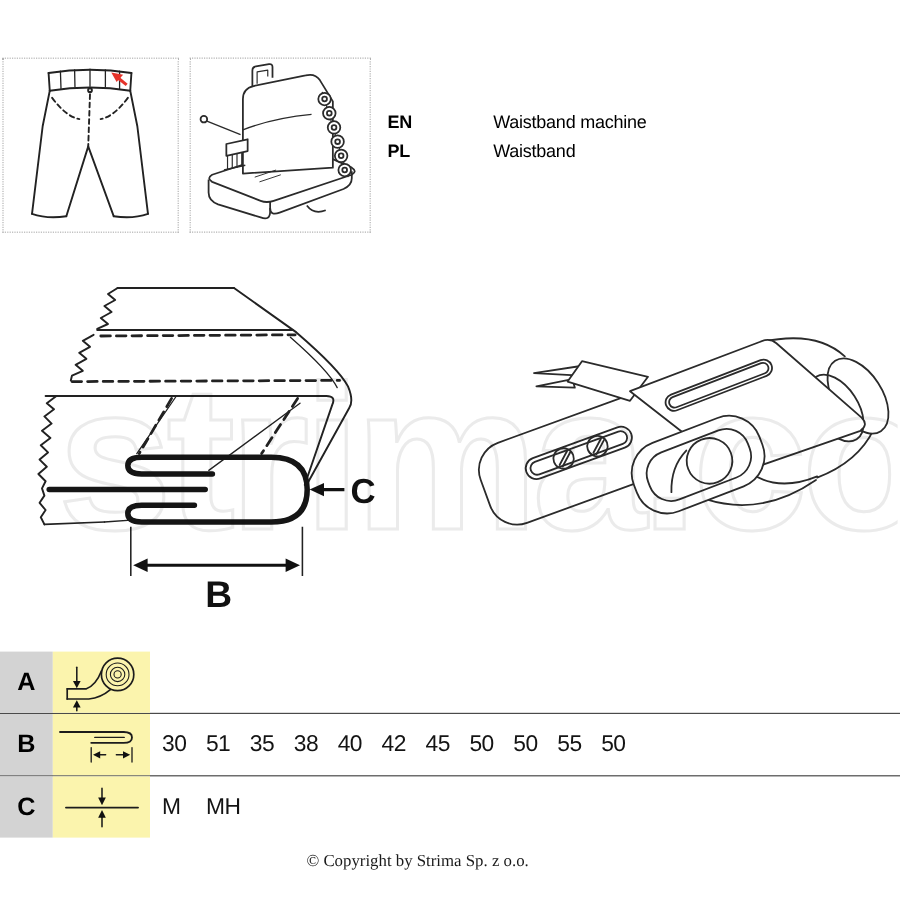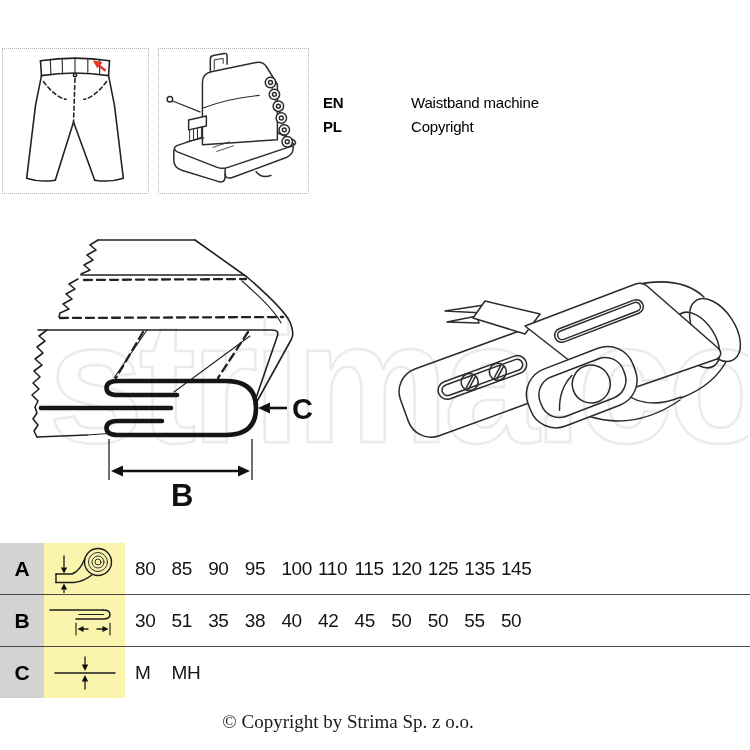--- a/index.html
+++ b/index.html
@@ -31,21 +31,21 @@
   .spec-table{position:absolute;left:0;top:543px;width:750px;z-index:2;}
   .spec-row{display:flex;height:51px;align-items:stretch;}
   .spec-row + .spec-row{border-top:1.5px solid #4a4a4a;}
   .key-cell{width:44px;flex:0 0 44px;background:#d3d3d3;display:flex;align-items:center;
             justify-content:center;font-weight:bold;font-size:21px;}
   .icon-cell{width:81px;flex:0 0 81px;background:#fbf4ad;display:flex;align-items:center;justify-content:center;}
   .vals{display:flex;align-items:center;margin-left:10px;font-size:19px;letter-spacing:-0.4px;color:#141414;}
   .val{width:36.6px;flex:0 0 36.6px;}
 
   .footer{position:absolute;left:0;top:711px;width:696px;text-align:center;
-          font-family:"Liberation Serif",serif;font-size:19px;color:#1a1a1a;}
+          font-family:"Liberation Serif",serif;font-size:14px;color:#1a1a1a;}
 
   svg{display:block;}
   .ln{fill:none;stroke:#222;stroke-width:1.6;stroke-linecap:round;stroke-linejoin:round;}
   .thin{stroke-width:1.1;}
   .dash{stroke-width:2.3;stroke-dasharray:8 5;}
   .thick{stroke-width:4.6;stroke:#151515;}
   .f{fill:#fff;stroke:#2b2b2b;stroke-width:1.5;stroke-linejoin:round;}
   .fn{fill:none;stroke:#2b2b2b;stroke-width:1.5;stroke-linejoin:round;stroke-linecap:round;}
   .dimtext{font-family:"Liberation Sans",sans-serif;font-weight:bold;fill:#111;}
 </style>
@@ -115,21 +115,21 @@
     </svg>
   </div>
 
   <div class="lang-block">
     <div class="lang-row">
       <span class="lang-code">EN</span>
       <span class="lang-text">Waistband machine</span>
     </div>
     <div class="lang-row">
       <span class="lang-code">PL</span>
-      <span class="lang-text">Copyright</span>
+      <span class="lang-text">Waistband</span>
     </div>
   </div>
 
   <svg class="fold-svg" width="310" height="290" viewBox="0 0 310 290">
     <g class="ln">
       <polyline points="73,18 65,23 71,28 62,33 68,38 59,43 65,48 56,52" fill="none"></polyline>
       <path d="M73,18 H170"></path>
       <path d="M170,18 L222,55 Q258,86 265,100 Q270,112 266,118 L230,183"></path>
       <path class="thin" d="M217,59 Q249,87 256,101"></path>
       <path d="M56,53 L219,53"></path>
@@ -220,33 +220,20 @@
             <path d="M38.6,14 Q34,26 26,29 L10,29"></path>
             <path d="M46,29.7 Q38,36.5 28,37.5 L10,37.5"></path>
             <path d="M10,29 L10,37.5"></path>
             <line x1="18" y1="11" x2="18" y2="23" stroke-width="1.3"></line>
             <line x1="18" y1="44.5" x2="18" y2="47.5" stroke-width="1.3"></line>
           </g>
           <polygon points="18,28.5 14.8,22.5 21.2,22.5" fill="#111"></polygon>
           <polygon points="18,38.5 14.8,44.5 21.2,44.5" fill="#111"></polygon>
         </svg>
       </div>
-      <div class="vals">
-        <span class="val">80</span>
-        <span class="val">85</span>
-        <span class="val">90</span>
-        <span class="val">95</span>
-        <span class="val">100</span>
-        <span class="val">110</span>
-        <span class="val">115</span>
-        <span class="val">120</span>
-        <span class="val">125</span>
-        <span class="val">135</span>
-        <span class="val">145</span>
-      </div>
     </div>
 
     <div class="spec-row">
       <div class="key-cell">B</div>
       <div class="icon-cell">
         <svg width="78" height="48" viewBox="0 0 78 48">
           <g fill="none" stroke="#1c1c1c" stroke-linecap="round">
             <path d="M4,13 L57,13" stroke-width="1.5"></path>
             <path d="M57,13 Q64,13 64,17.5 Q64,22 57,22 L30,22" stroke-width="1.5"></path>
             <path d="M33,17.5 L57.5,17.5" stroke-width="1.2"></path>

